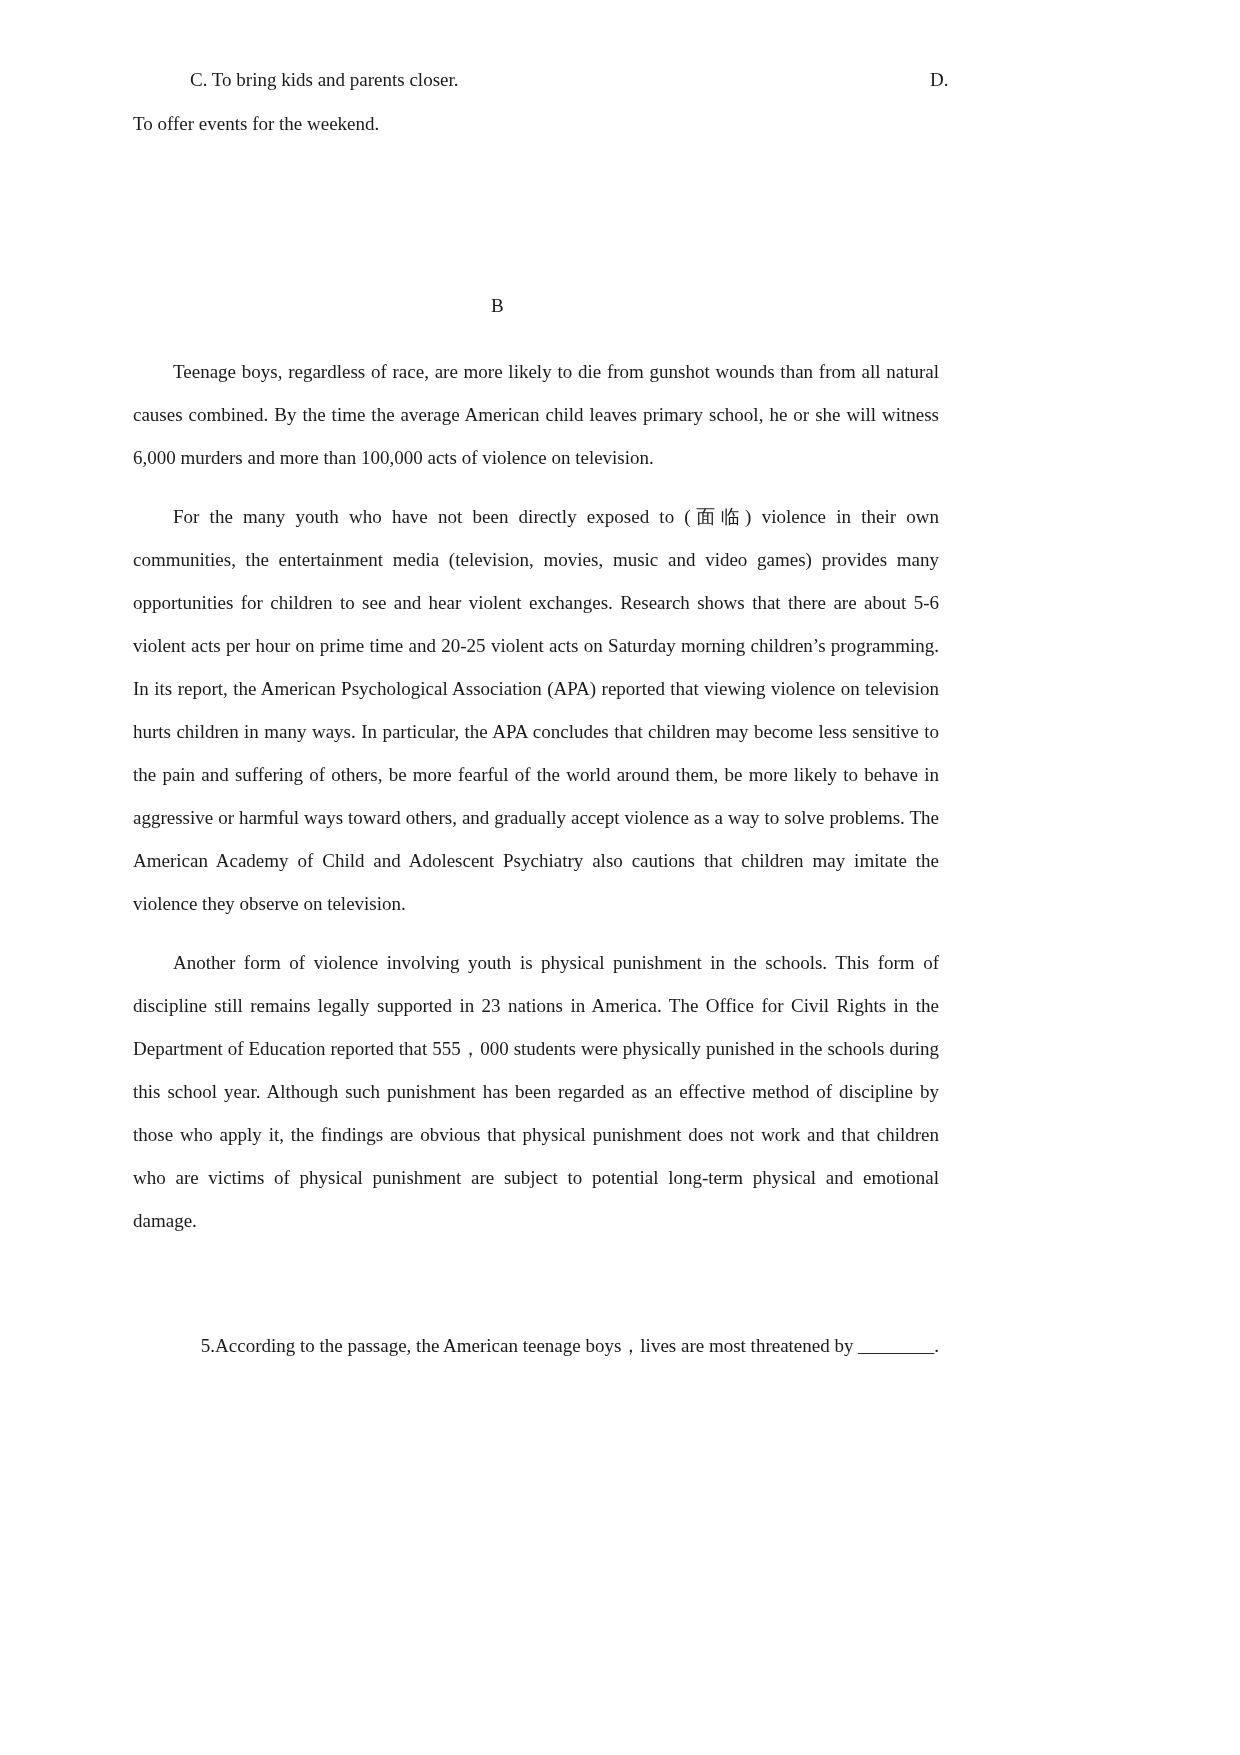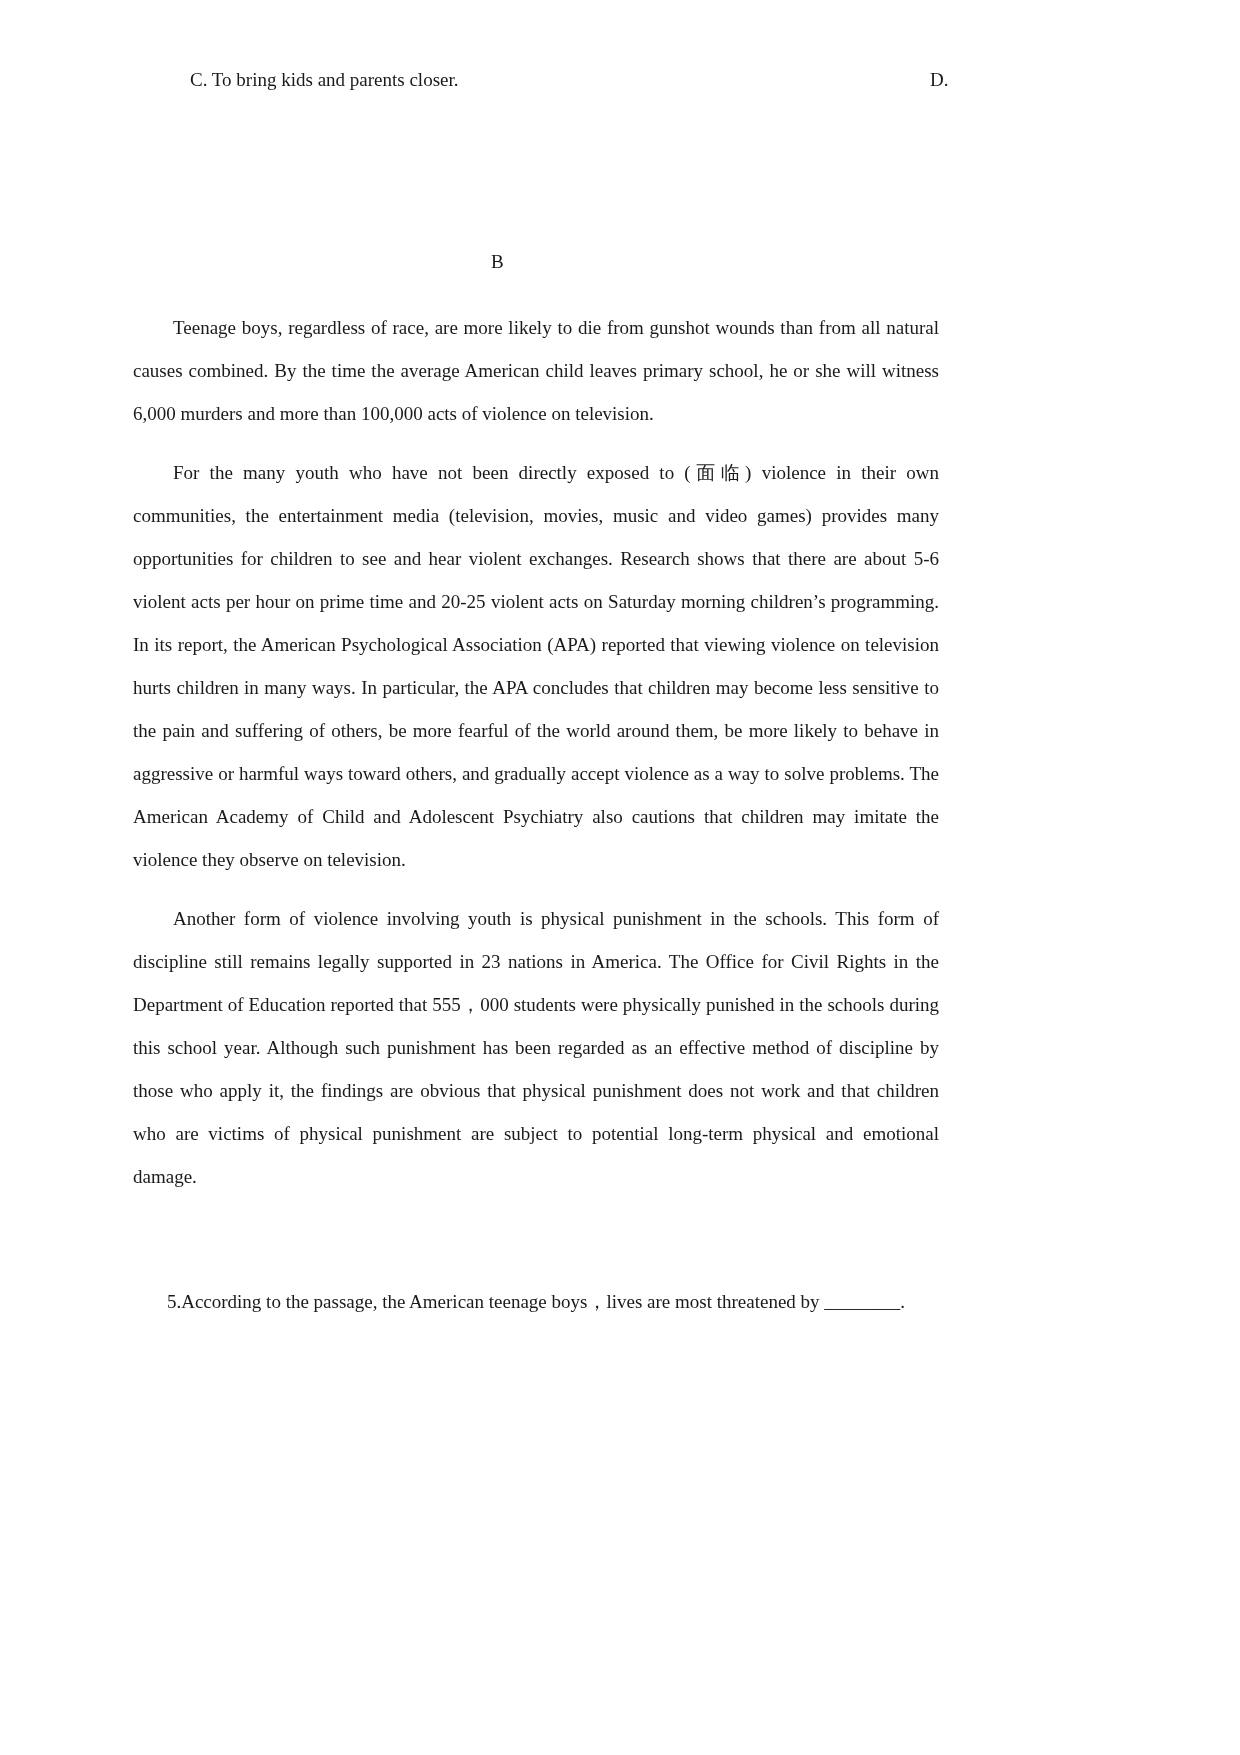--- a/index.html
+++ b/index.html
@@ -52,33 +52,34 @@
     text-align: justify;
     text-indent: 40px;
   }
   .body-text p.first-para {
     margin-top: 22px;
   }
   .question-line {
     margin-top: 82px;
     font-size: 19px;
     line-height: 43px;
-    text-align: center;
+    text-align: right;
   }
 </style>
 </head>
 <body>
 
 <div class="page">
 
   <div class="options-line">
     <span class="option-c">C. To bring kids and parents closer.</span>
     <span class="option-d-letter">D.</span>
   </div>
 
+  <div class="option-d-text">To offer events for the weekend.</div>
 
   <div class="section-label">B</div>
 
   <div class="body-text">
     <p class="first-para">Teenage boys, regardless of race, are more likely to die from gunshot wounds than from all natural causes combined. By the time the average American child leaves primary school, he or she will witness 6,000 murders and more than 100,000 acts of violence on television.</p>
     <p>For the many youth who have not been directly exposed to (面临) violence in their own communities, the entertainment media (television, movies, music and video games) provides many opportunities for children to see and hear violent exchanges. Research shows that there are about 5-6 violent acts per hour on prime time and 20-25 violent acts on Saturday morning children’s programming. In its report, the American Psychological Association (APA) reported that viewing violence on television hurts children in many ways. In particular, the APA concludes that children may become less sensitive to the pain and suffering of others, be more fearful of the world around them, be more likely to behave in aggressive or harmful ways toward others, and gradually accept violence as a way to solve problems. The American Academy of Child and Adolescent Psychiatry also cautions that children may imitate the violence they observe on television.</p>
     <p>Another form of violence involving youth is physical punishment in the schools. This form of discipline still remains legally supported in 23 nations in America. The Office for Civil Rights in the Department of Education reported that 555，000 students were physically punished in the schools during this school year. Although such punishment has been regarded as an effective method of discipline by those who apply it, the findings are obvious that physical punishment does not work and that children who are victims of physical punishment are subject to potential long-term physical and emotional damage.</p>
   </div>
 
   <div class="question-line">5.According to the passage, the American teenage boys，lives are most threatened by ________.</div>

